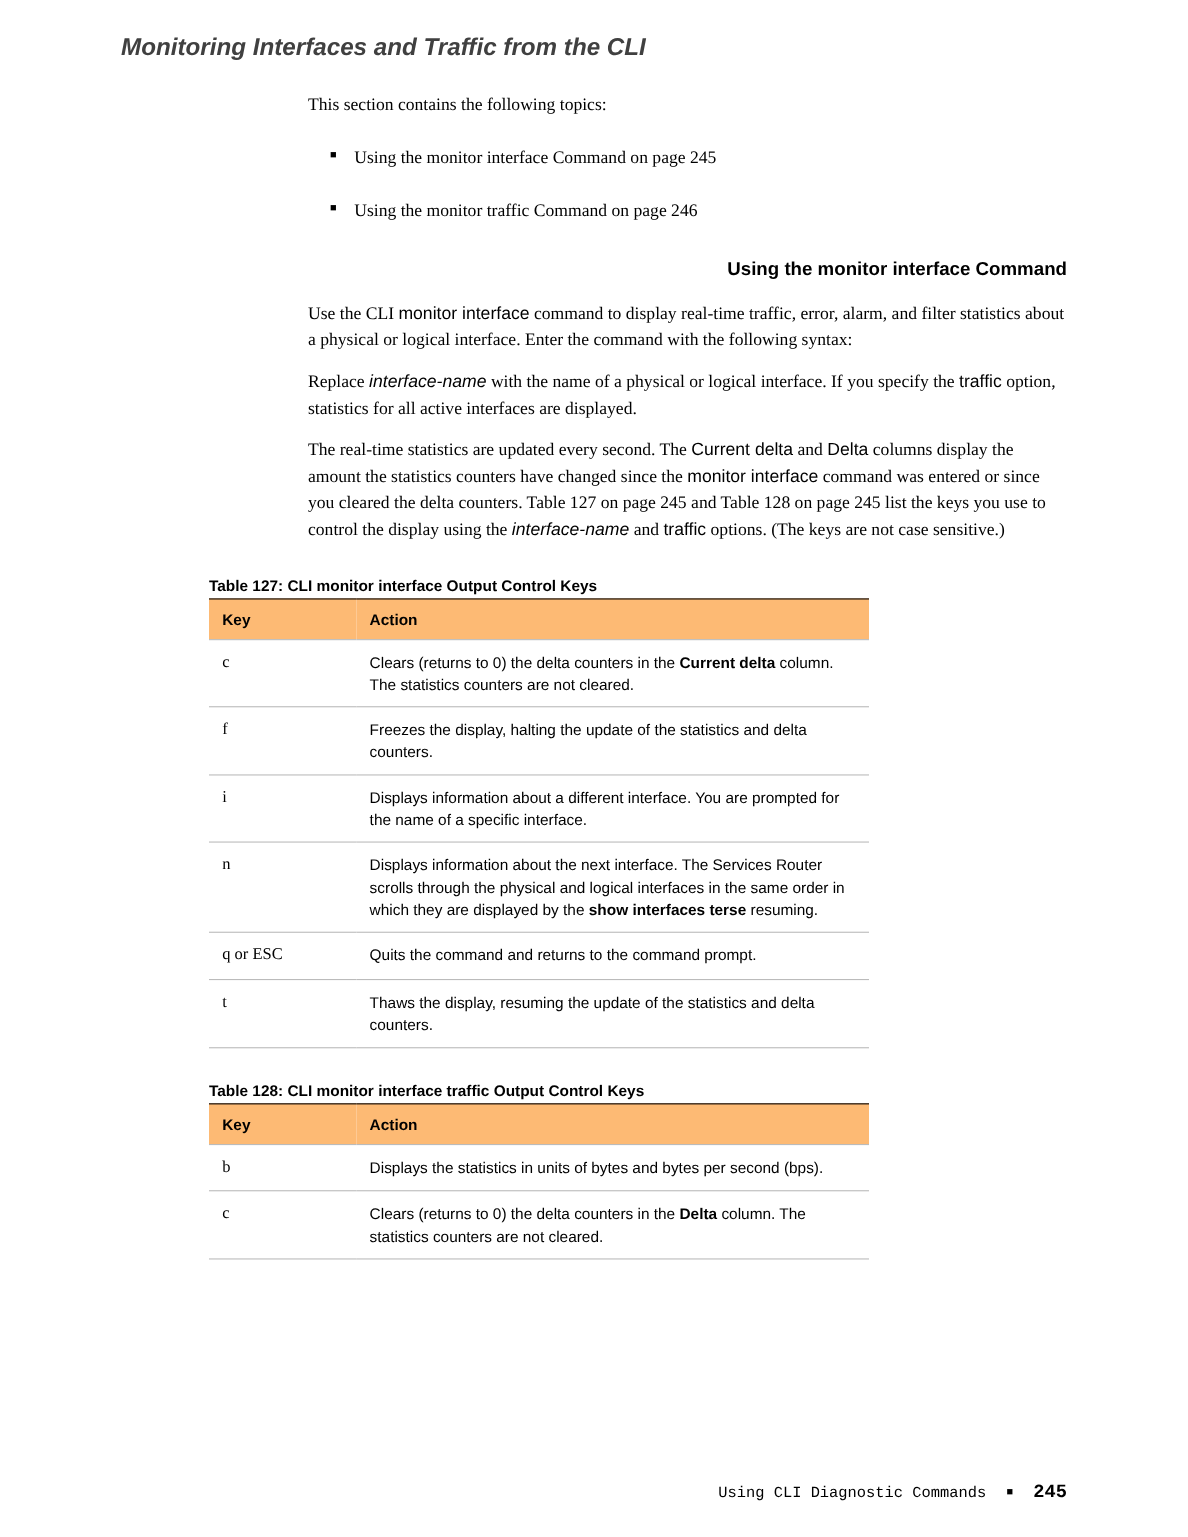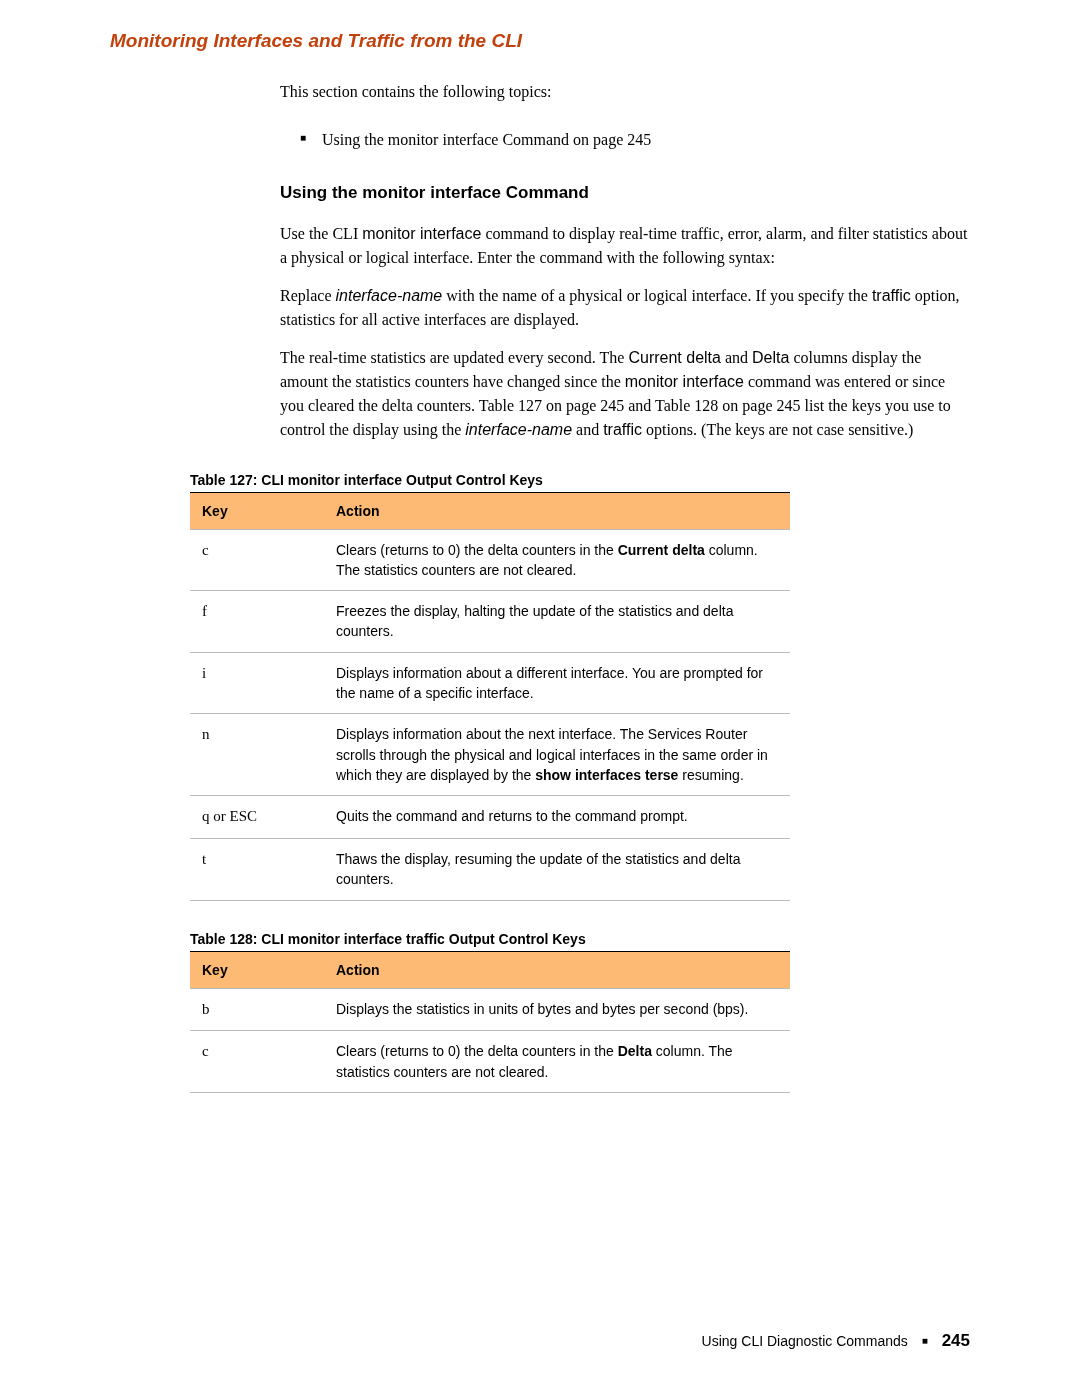--- a/index.html
+++ b/index.html
@@ -20,22 +20,22 @@
     text-align: right;
     font-size: 13.5px;
     color: #000;
     font-family: Arial, Helvetica, sans-serif;
     margin-bottom: 120px;
   }
   .section-heading {
     font-family: Arial, Helvetica, sans-serif;
     font-weight: bold;
     font-style: italic;
-    font-size: 19px;
-    color: #c2410c;
+    font-size: 22px;
+    color: #404040;
     margin: 0 0 28px 0;
   }
   .body-block {
     margin-left: 170px;
     font-size: 16px;
     line-height: 1.5;
   }
   .body-para {
     margin: 0 0 14px 0;
   }
@@ -55,20 +55,21 @@
     position: absolute;
     left: 0;
     top: 2px;
     font-size: 10px;
   }
   .subsection-heading {
     font-family: Arial, Helvetica, sans-serif;
     font-weight: bold;
     font-size: 17px;
     margin: 0 0 16px 0;
+    text-align: right;
   }
   .sans {
     font-family: Arial, Helvetica, sans-serif;
   }
   .ital { font-style: italic; }
   .bold { font-weight: bold; }
   .code-line {
     font-family: 'Courier New', monospace;
     font-size: 13.5px;
     margin: 14px 0 20px 0;
@@ -103,23 +104,23 @@
     vertical-align: top;
     line-height: 1.45;
   }
   table.ctrl td.key {
     width: 110px;
     font-family: Georgia, 'Times New Roman', serif;
     font-size: 15px;
   }
   .footer {
     position: absolute;
-    bottom: 46px;
+    bottom: 30px;
     right: 110px;
-    font-family: Liberation Sans, sans-serif;
+    font-family: Liberation Mono, monospace;
     font-size: 14px;
   }
   .footer .sq {
     font-size: 10px;
     vertical-align: 2px;
     margin: 0 10px;
   }
   .footer .pg {
     font-weight: bold;
     font-size: 17px;
@@ -130,20 +131,21 @@
 
 <div class="page">
 
 
   <h2 class="section-heading">Monitoring Interfaces and Traffic from the CLI</h2>
 
   <div class="body-block">
     <p class="body-para">This section contains the following topics:</p>
     <ul class="square">
       <li>Using the monitor interface Command on page 245</li>
+      <li>Using the monitor traffic Command on page 246</li>
     </ul>
 
     <h3 class="subsection-heading">Using the monitor interface Command</h3>
 
     <p class="body-para">
       <span>Use the CLI </span><span class="sans">monitor interface</span><span> command to display real-time traffic, error, alarm, and filter statistics about a physical or logical interface. Enter the command with the following syntax:</span>
     </p>
 
 
     <p class="body-para">

